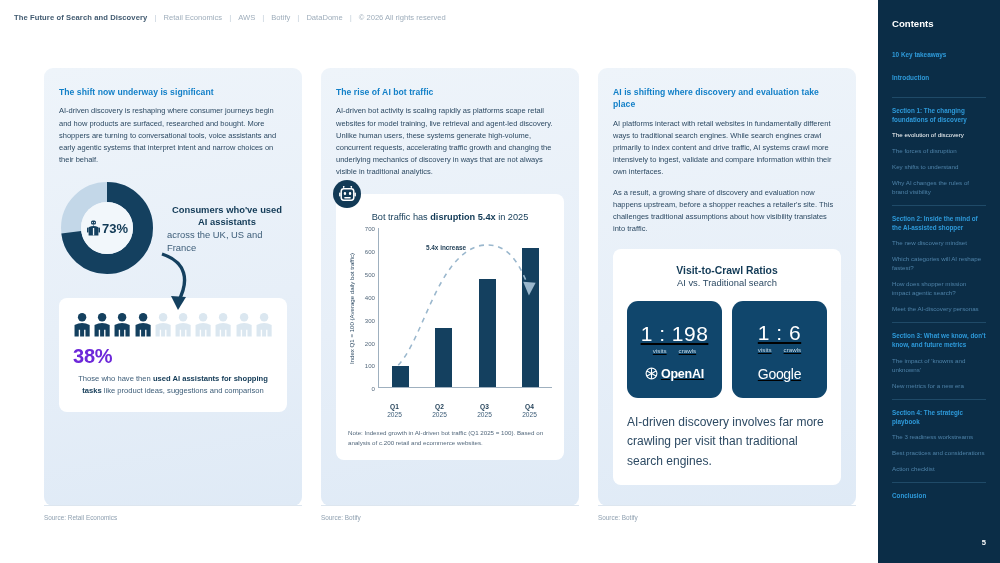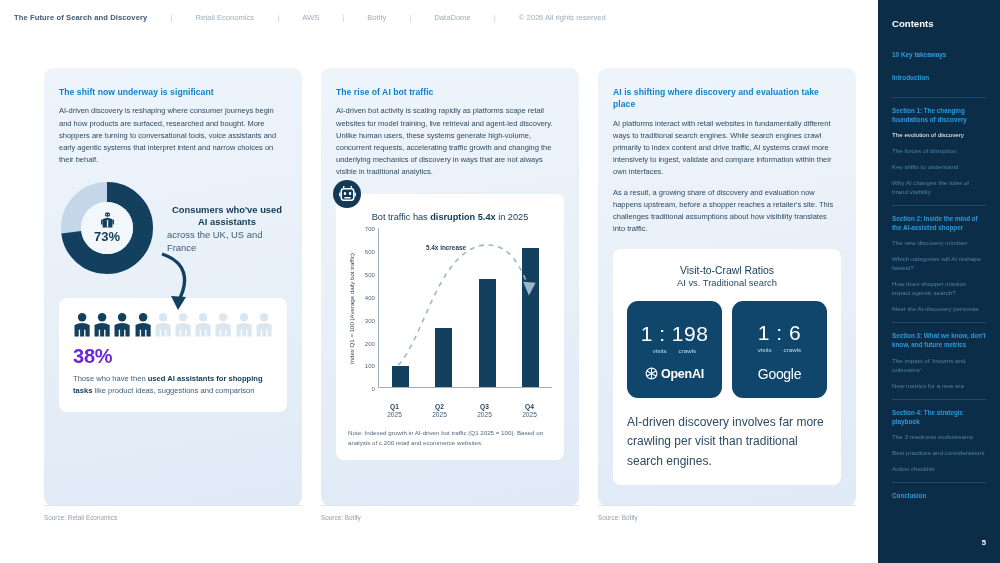--- a/index.html
+++ b/index.html
@@ -8,21 +8,21 @@
     font-family: "Liberation Sans", sans-serif;
     background: #ffffff;
     overflow: hidden;
   }
   .page { position: relative; width: 1000px; height: 563px; background: #ffffff; display: flex; }
   .content-area { width: 878px; height: 563px; position: relative; }
 
   
   .topbar {
     position: absolute; top: 0; left: 0; width: 878px; height: 34px;
-    display: flex; align-items: center; padding-left: 14px; gap: 16px;
+    display: flex; align-items: center; padding-left: 14px; gap: 0px;
   }
   .topbar .brand {
     font-size: 7.6px; font-weight: bold; color: #415a70; letter-spacing: .1px;
   }
   .topbar .sep { color: #c3cfda; font-size: 8px; padding: 0 7px; }
   .topbar .item { font-size: 7.6px; color: #9eadbb; }
 
   
   .cards {
     position: absolute; top: 68px; left: 44px;
@@ -42,38 +42,38 @@
   .card p.body {
     font-size: 7.5px; color: #2d4a63; line-height: 1.62; margin-bottom: 8px;
   }
 
   
   .donut-block { margin-top: 14px; display: flex; align-items: center; gap: 12px; position: relative; }
   .donut-wrap { position: relative; width: 96px; height: 96px; flex: 0 0 96px; }
   .donut-wrap svg { display: block; }
   .donut-center {
     position: absolute; top: 0; left: 0; width: 96px; height: 96px;
-    display: flex; flex-direction: column; align-items: center; justify-content: center;
+    display: flex; flex-direction: row; align-items: center; justify-content: center;
     gap: 1px;
   }
   .donut-center .pct { font-size: 13px; font-weight: bold; color: #123a56; }
   .donut-legend { padding-top: 2px; }
   .donut-legend .strong { font-size: 9.4px; font-weight: bold; color: #123a56; line-height: 1.36; text-align: center; }
   .donut-legend .soft { font-size: 9.4px; color: #3d5d78; line-height: 1.36; }
 
   .arrow-down { position: absolute; left: 97px; top: 72px; }
 
   
   .white-panel {
     margin-top: 22px; background: #ffffff; border-radius: 8px;
     padding: 14px 14px 15px 14px;
   }
   .people { display: flex; gap: 2px; margin-bottom: 7px; }
   .big-pct { font-size: 20px; font-weight: bold; color: #6d28d9; margin-bottom: 5px; letter-spacing: -.2px; }
-  .panel-note { font-size: 7.6px; color: #3d5d78; line-height: 1.6; }
+  .panel-note { font-size: 7.6px; color: #3d5d78; line-height: 1.6; text-align: center; }
   .panel-note b { color: #123a56; }
 
   
   .chart-panel {
     margin-top: 16px; background: #ffffff; border-radius: 8px;
     padding: 16px 12px 12px 12px; position: relative;
   }
   .badge-robot {
     position: absolute; left: -3px; top: -14px;
     width: 28px; height: 28px; border-radius: 50%;
@@ -109,23 +109,23 @@
   }
   .note {
     font-size: 6.2px; color: #53687c; line-height: 1.55; margin-top: 10px;
   }
 
   
   .ratio-panel {
     margin-top: 14px; background: #ffffff; border-radius: 8px;
     padding: 16px 14px 14px 14px;
   }
-  .ratio-title { font-size: 10.4px; font-weight: normal; color: #123a56; text-align: center; }
+  .ratio-title { font-size: 10.4px; font-weight: bold; color: #123a56; text-align: center; }
   .ratio-sub { font-size: 9.4px; color: #2d4a63; text-align: center; margin-top: 1px; margin-bottom: 13px; }
-  .tiles { display: flex; gap: 10px; justify-content: center; }
+  .tiles { display: flex; gap: 10px; justify-content: center; text-decoration: underline; }
   .tile {
     width: 97px; height: 97px; border-radius: 11px; background: #10466c;
     display: flex; flex-direction: column; align-items: center; justify-content: center;
     padding-top: 4px;
   }
   .tile .ratio { font-size: 21px; color: #ffffff; font-weight: normal; letter-spacing: .5px; line-height: 1; }
   .tile .lbls { display: flex; gap: 12px; margin-top: 3px; }
   .tile .lbls span { font-size: 6.2px; color: #c6dbe9; }
   .tile .logo { margin-top: 13px; display: flex; align-items: center; gap: 3px; }
   .tile .logo .txt { font-size: 12.5px; color: #fff; font-weight: bold; letter-spacing: -.2px; }

